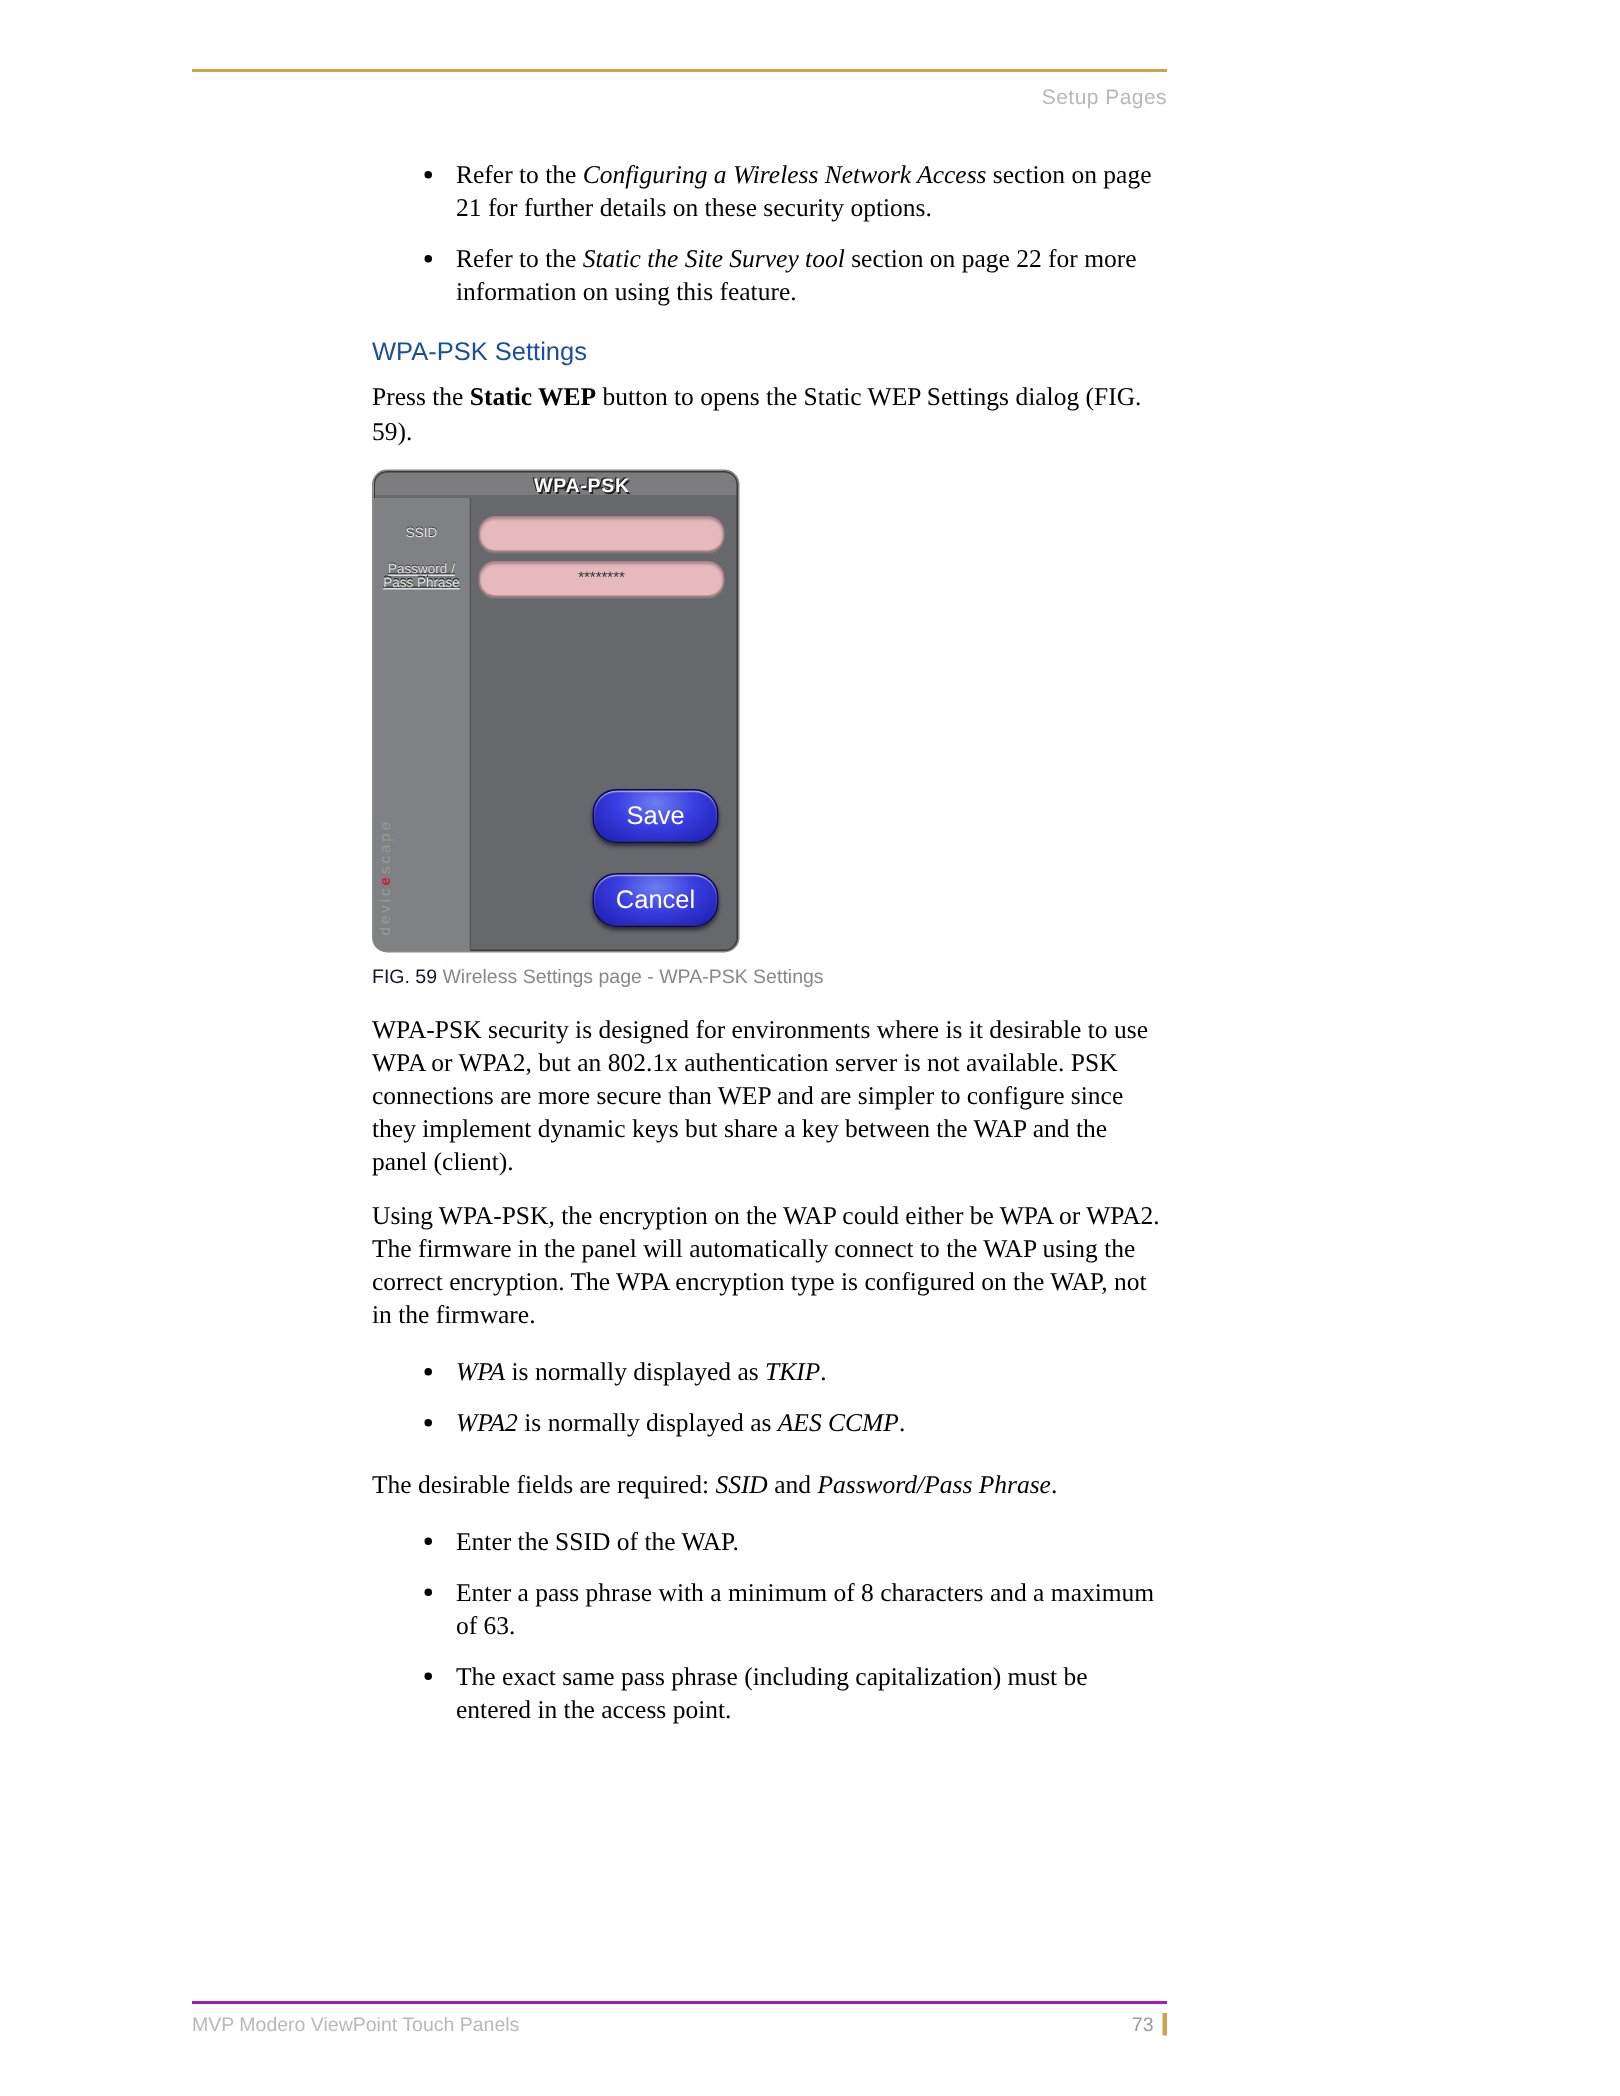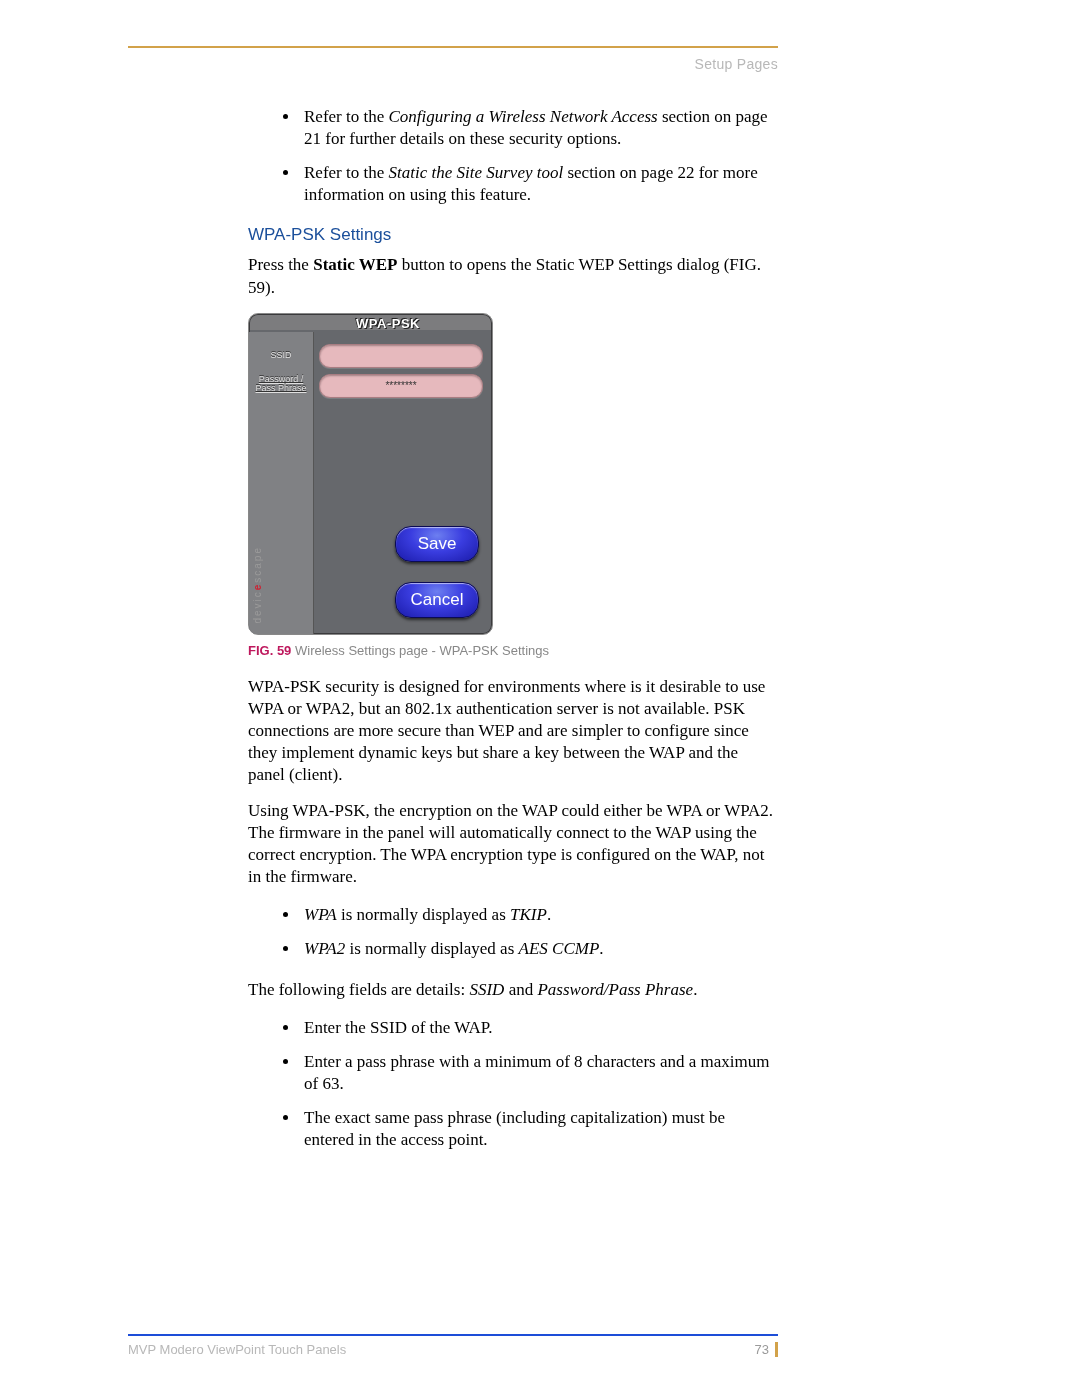--- a/index.html
+++ b/index.html
@@ -133,28 +133,28 @@
     letter-spacing: 2px;
   }
   .vtext .g { color: #9a9a9a; }
   .vtext .r { color: #c23; font-weight: bold; }
   .caption {
     font-family: Arial, Helvetica, sans-serif;
     font-size: 13px;
     color: #888;
     margin: 8px 0 16px 0;
   }
-  .caption b { color: #be185d; font-weight: bold; }
+  .caption b { color: #0f172a; font-weight: normal; }
 
   .footer {
     position: absolute;
     left: 128px;
     right: 118px;
     bottom: 40px;
-    border-top: 2px solid #1d4ed8;
+    border-top: 2px solid #a21caf;
     padding-top: 6px;
     font-family: Arial, Helvetica, sans-serif;
     font-size: 13px;
     color: #b8b8b8;
     display: flex;
     justify-content: space-between;
   }
   .footer .pnum {
     border-right: 3px solid #d2a24a;
     padding-right: 6px;
@@ -214,21 +214,21 @@
     <ul class="bullets">
       <li>
         <span class="ital">WPA</span><span> is normally displayed as </span><span class="ital">TKIP</span><span>.</span>
       </li>
       <li>
         <span class="ital">WPA2</span><span> is normally displayed as </span><span class="ital">AES CCMP</span><span>.</span>
       </li>
     </ul>
 
     <div class="para">
-      <span>The following fields are details: </span><span class="ital">SSID</span><span> and </span><span class="ital">Password/Pass Phrase</span><span>.</span>
+      <span>The desirable fields are required: </span><span class="ital">SSID</span><span> and </span><span class="ital">Password/Pass Phrase</span><span>.</span>
     </div>
 
     <ul class="bullets">
       <li>Enter the SSID of the WAP.</li>
       <li>Enter a pass phrase with a minimum of 8 characters and a maximum of 63.</li>
       <li>The exact same pass phrase (including capitalization) must be entered in the access point.</li>
     </ul>
   </div>
 
   <div class="footer">

